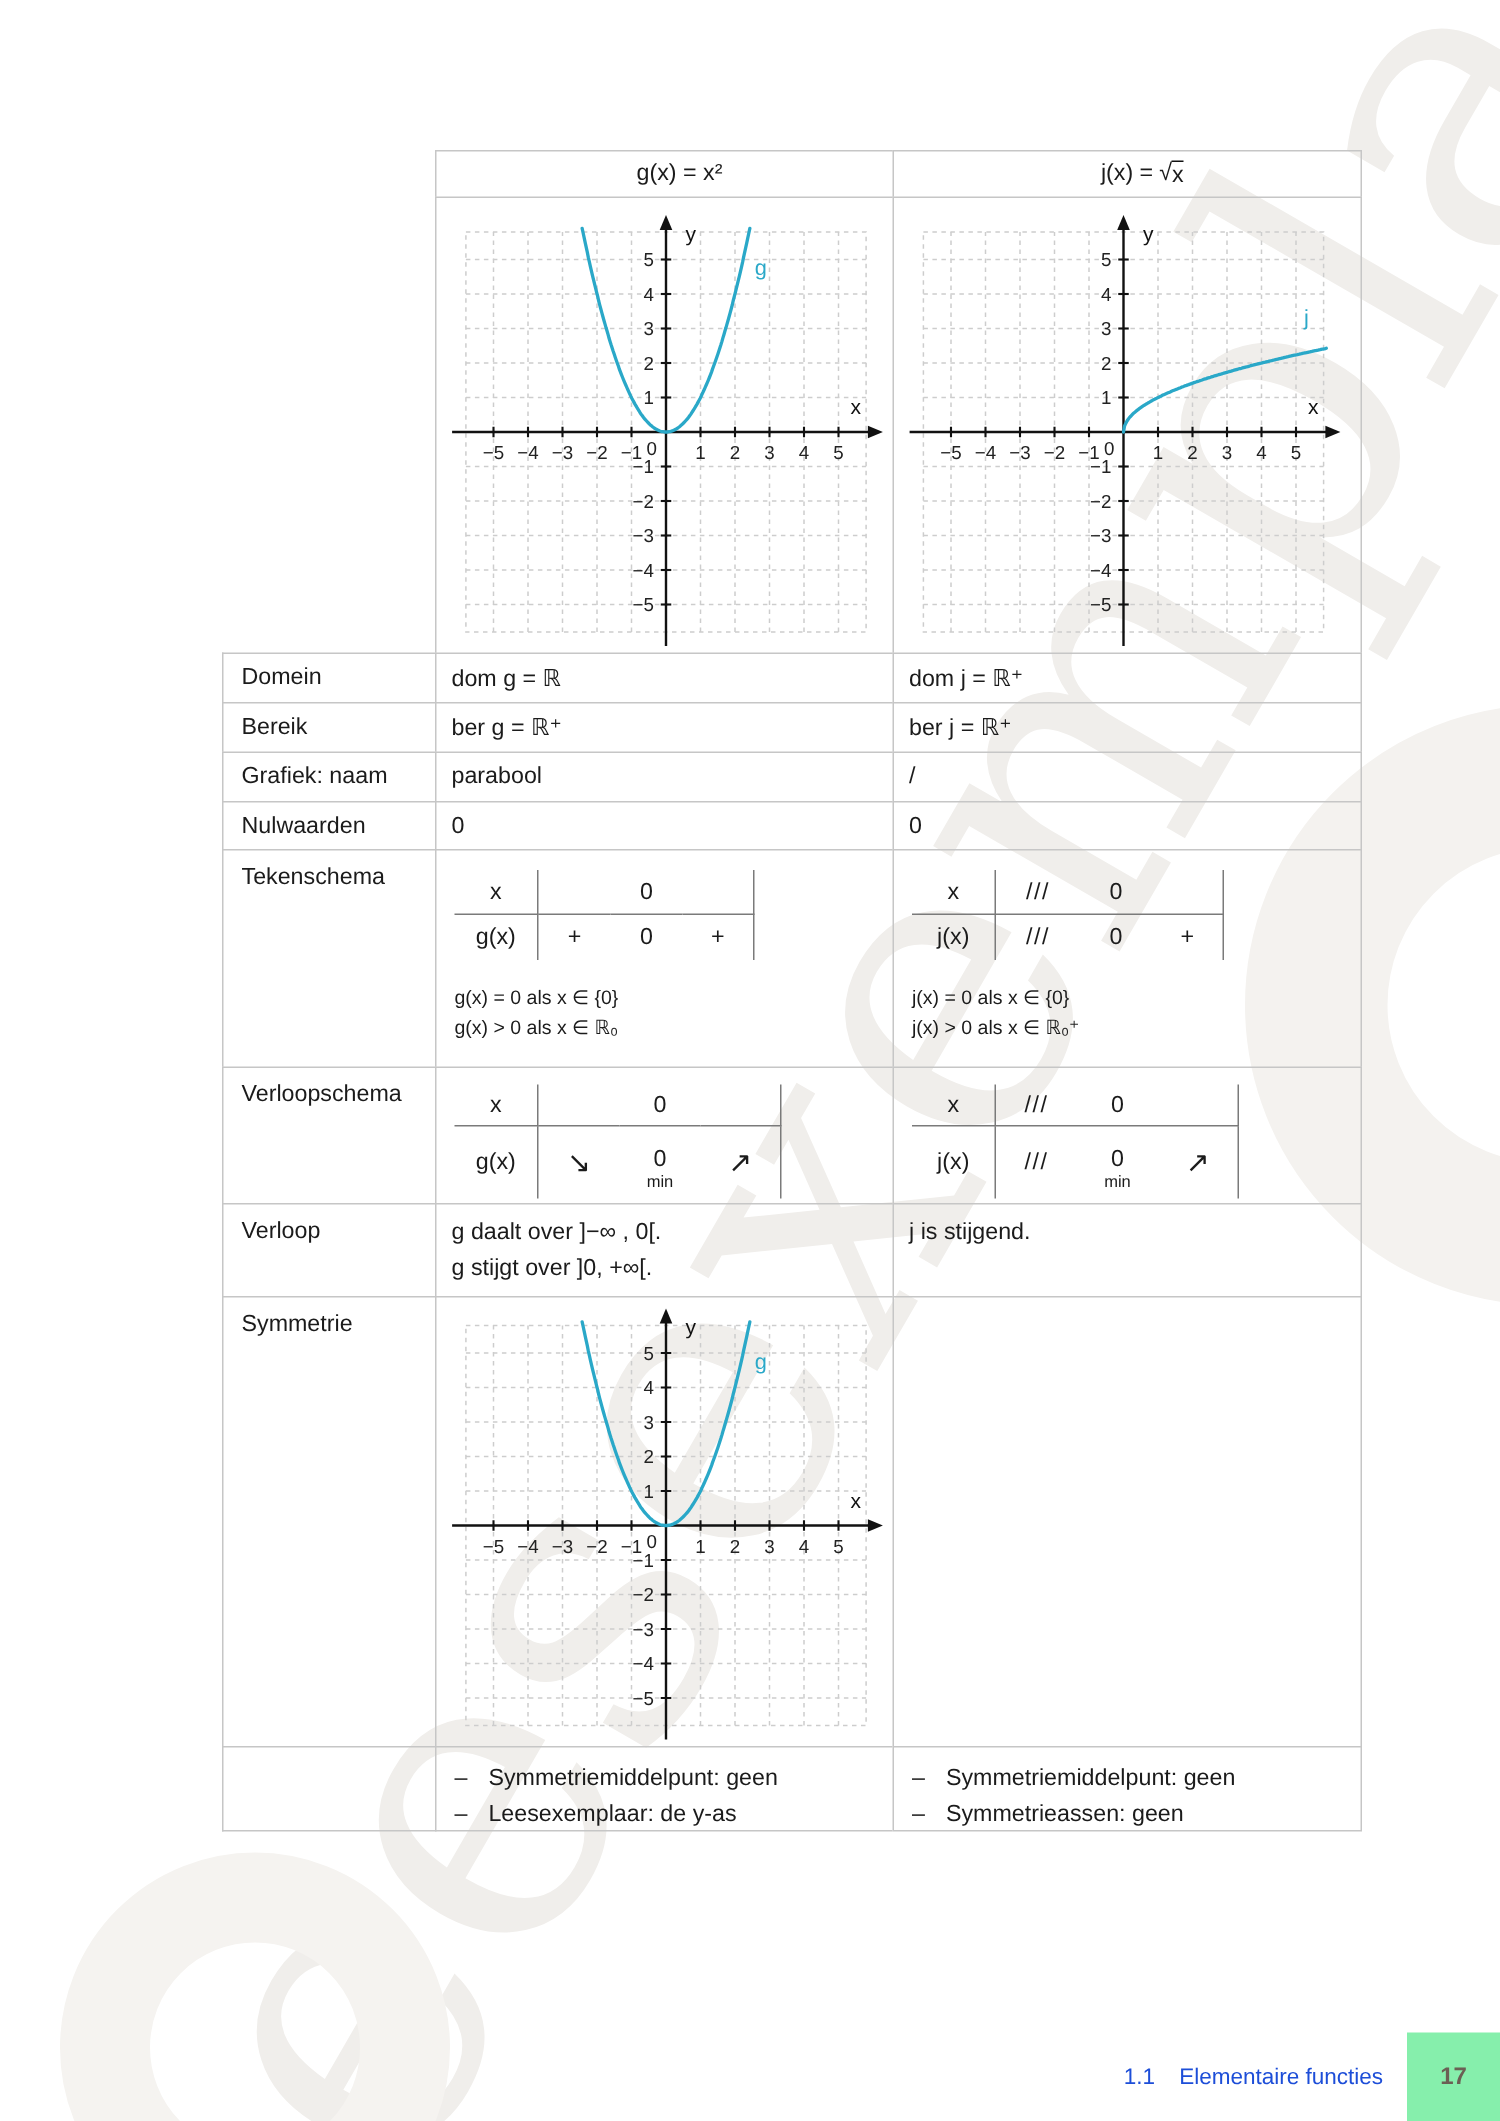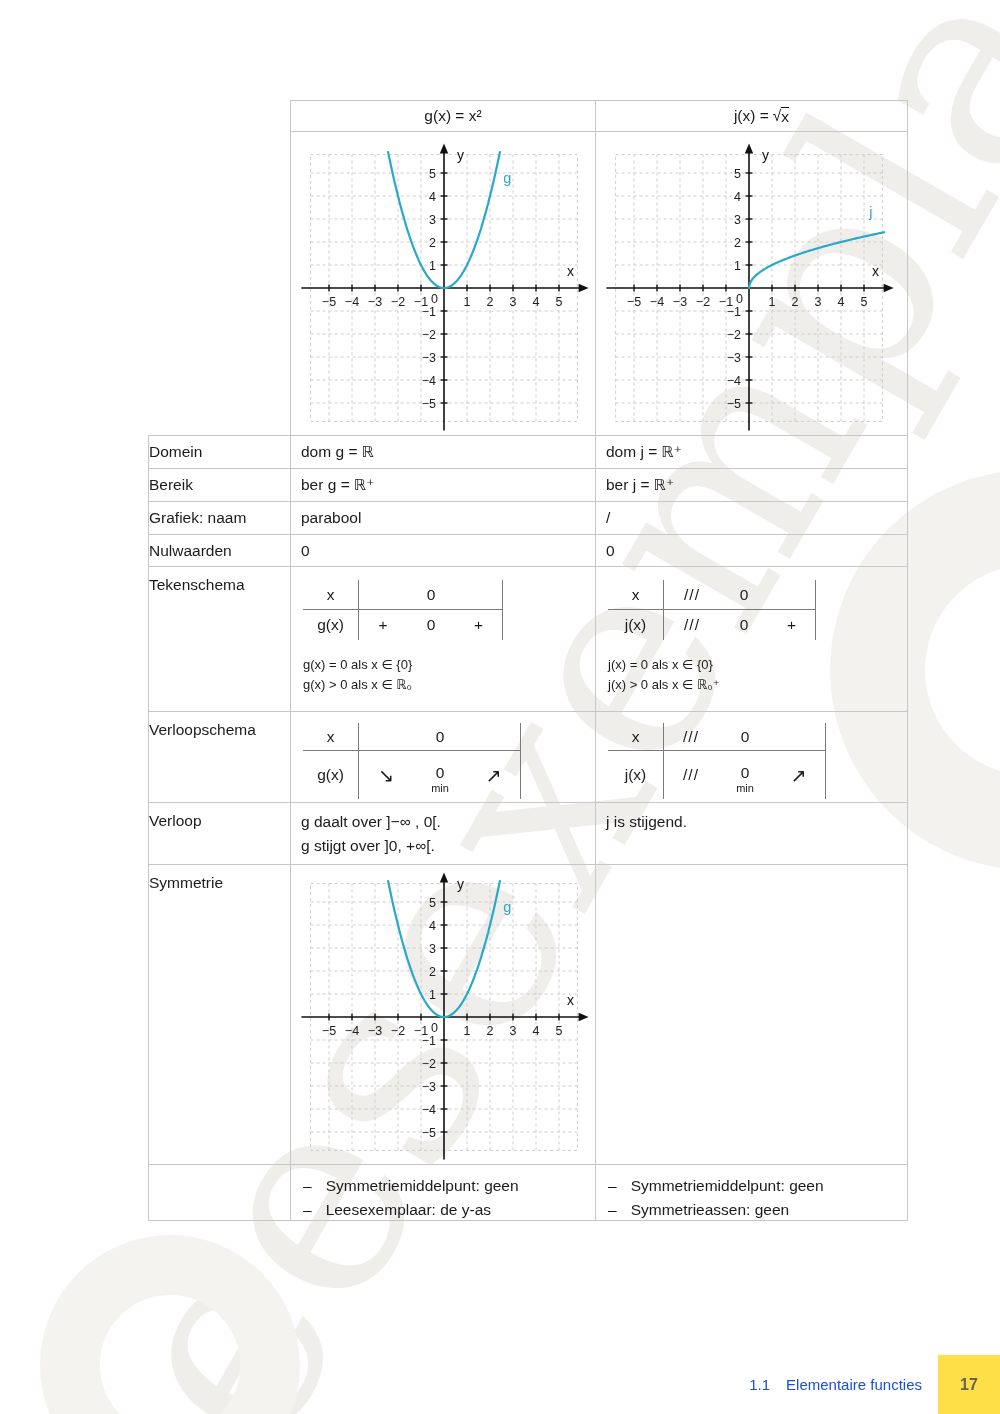--- a/index.html
+++ b/index.html
@@ -24,21 +24,21 @@
   .fcell { border-left:1px solid #c6c6c6; border-top:1px solid #c6c6c6; background:transparent; }
   .colend { border-right:1px solid #c6c6c6; }
   .rowend { border-bottom:1px solid #c6c6c6; }
   .functable .ghost { border:none; }
 
   .hdr-cell { display:flex; align-items:center; justify-content:center; font-size:15.5px;padding-left:20px; }
   .radsym { margin-left:4px; }
   .radicand { border-top:1.5px solid #111; line-height:1.1; }
 
   .cell-mid { display:flex; align-items:center; padding:0 10px; font-size:15.5px; }
-  .cell-label { display:flex; align-items:center; padding:0 0; font-size:15.5px; }
+  .cell-label { display:flex; align-items:center; padding:0 12px; font-size:15.5px; }
   .cell-label.top { align-items:flex-start; padding-top:9px; }
 
   svg.graph { display:block; margin:8px 0 0 7px; }
   svg.graph.sym { margin:4px 0 0 7px; }
   .tick { font-family:"Liberation Sans","DejaVu Sans",sans-serif; font-size:12.5px; fill:#222; }
   .axisname { font-family:"Liberation Sans","DejaVu Sans",sans-serif; font-size:14px; fill:#111; }
   .curvelabel { font-family:"Liberation Sans","DejaVu Sans",sans-serif; font-size:14.5px; }
 
   
   .stable { display:grid; grid-template-columns:56px 48px 48px 48px; margin:13px 0 0 12px; font-size:15.5px; }
@@ -59,21 +59,21 @@
   .minlbl { font-size:11px; }
   .arrow { font-size:19px; }
 
   .vl { padding:7px 0 0 10px; font-size:15.5px; line-height:1.55; }
   .blist { padding:9px 0 0 12px; font-size:15.5px; }
   .bitem { display:flex; gap:14px; line-height:1.55; }
 
   
   .footer { position:absolute; right:78px; top:1376px; font-size:15px; color:#1d4ed8; }
   .footer .sec { margin-right:16px; }
-  .pagebox { position:absolute; left:938px; top:1355px; width:62px; height:59px; background:#fde047;
+  .pagebox { position:absolute; left:938px; top:1355px; width:62px; height:59px; background:#86efac;
              display:flex; align-items:center; justify-content:center; font-weight:bold;
              font-size:16px; color:#6b6054; }
 </style>
 </head>
 <body>
 
 <div class="page">
   <div class="watermark">Leesexemplaar</div>
   <div class="wm-circle wm-c1"></div>
   <div class="wm-circle wm-c2"></div>

